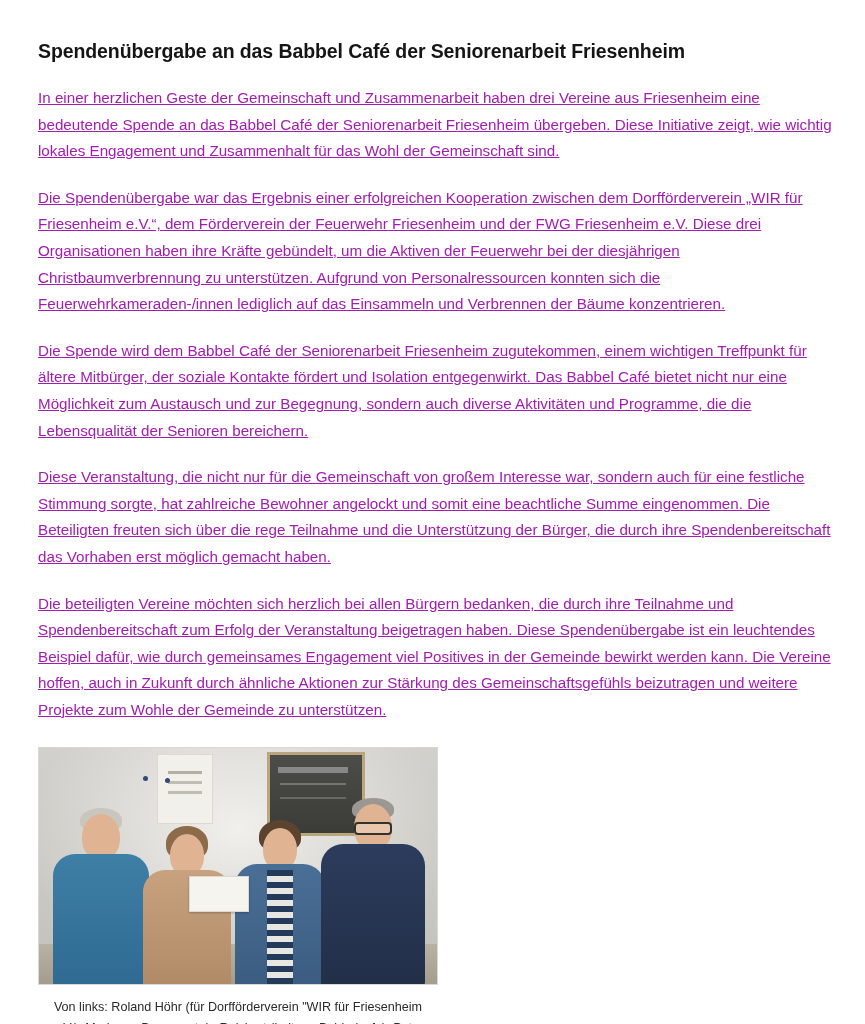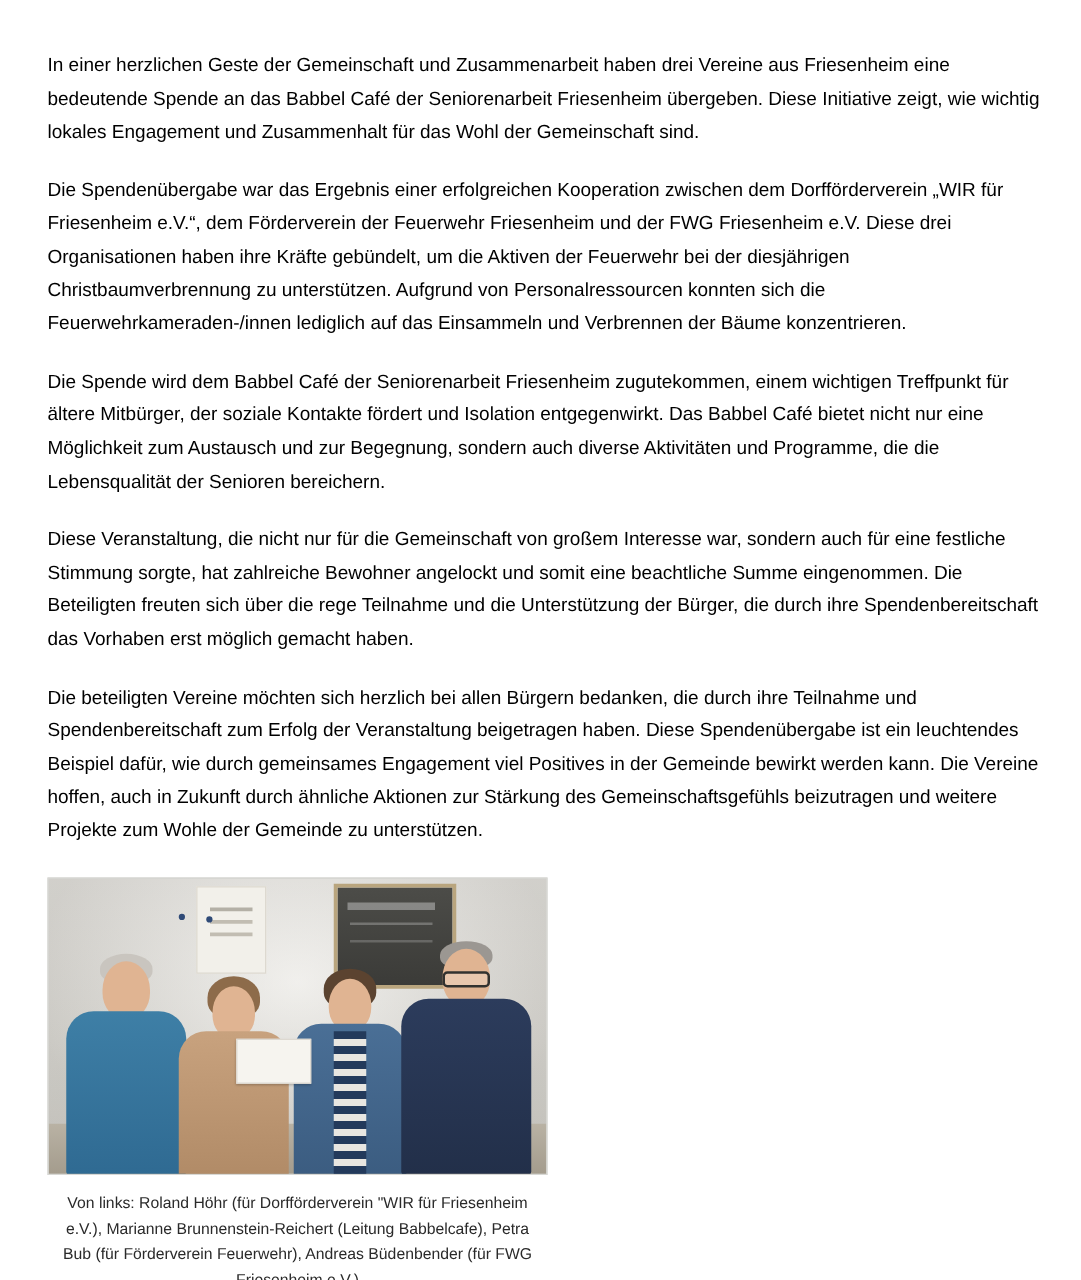--- a/index.html
+++ b/index.html
@@ -22,23 +22,24 @@
   .article-title {
     font-size: 19.5px;
     font-weight: bold;
     color: #151515;
     margin: 0 0 22px 0;
     letter-spacing: -0.1px;
   }
   .article-body p {
     font-size: 15.2px;
     line-height: 1.75;
-    color: #000000;
+    color: #a21caf;
     margin: 0 0 20px 0;
     max-width: 805px;
+    text-decoration: underline;
   }
   .figure {
     margin: 24px 0 0 0;
     width: 400px;
   }
   .photo {
     width: 400px;
     height: 238px;
     position: relative;
     overflow: hidden;
@@ -138,20 +139,21 @@
     line-height: 1.62;
     color: #2a2a2a;
     text-align: center;
   }
 </style>
 </head>
 <body>
 
 <div class="page">
 
+  <h1 class="article-title">Spendenübergabe an das Babbel Café der Seniorenarbeit Friesenheim</h1>
 
   <div class="article-body">
     <p>In einer herzlichen Geste der Gemeinschaft und Zusammenarbeit haben drei Vereine aus Friesenheim eine bedeutende Spende an das Babbel Café der Seniorenarbeit Friesenheim übergeben. Diese Initiative zeigt, wie wichtig lokales Engagement und Zusammenhalt für das Wohl der Gemeinschaft sind.</p>
     <p>Die Spendenübergabe war das Ergebnis einer erfolgreichen Kooperation zwischen dem Dorfförderverein „WIR für Friesenheim e.V.“, dem Förderverein der Feuerwehr Friesenheim und der FWG Friesenheim e.V. Diese drei Organisationen haben ihre Kräfte gebündelt, um die Aktiven der Feuerwehr bei der diesjährigen Christbaumverbrennung zu unterstützen. Aufgrund von Personalressourcen konnten sich die Feuerwehrkameraden-/innen lediglich auf das Einsammeln und Verbrennen der Bäume konzentrieren.</p>
     <p>Die Spende wird dem Babbel Café der Seniorenarbeit Friesenheim zugutekommen, einem wichtigen Treffpunkt für ältere Mitbürger, der soziale Kontakte fördert und Isolation entgegenwirkt. Das Babbel Café bietet nicht nur eine Möglichkeit zum Austausch und zur Begegnung, sondern auch diverse Aktivitäten und Programme, die die Lebensqualität der Senioren bereichern.</p>
     <p>Diese Veranstaltung, die nicht nur für die Gemeinschaft von großem Interesse war, sondern auch für eine festliche Stimmung sorgte, hat zahlreiche Bewohner angelockt und somit eine beachtliche Summe eingenommen. Die Beteiligten freuten sich über die rege Teilnahme und die Unterstützung der Bürger, die durch ihre Spendenbereitschaft das Vorhaben erst möglich gemacht haben.</p>
     <p>Die beteiligten Vereine möchten sich herzlich bei allen Bürgern bedanken, die durch ihre Teilnahme und Spendenbereitschaft zum Erfolg der Veranstaltung beigetragen haben. Diese Spendenübergabe ist ein leuchtendes Beispiel dafür, wie durch gemeinsames Engagement viel Positives in der Gemeinde bewirkt werden kann. Die Vereine hoffen, auch in Zukunft durch ähnliche Aktionen zur Stärkung des Gemeinschaftsgefühls beizutragen und weitere Projekte zum Wohle der Gemeinde zu unterstützen.</p>
   </div>
 
   <figure class="figure">

